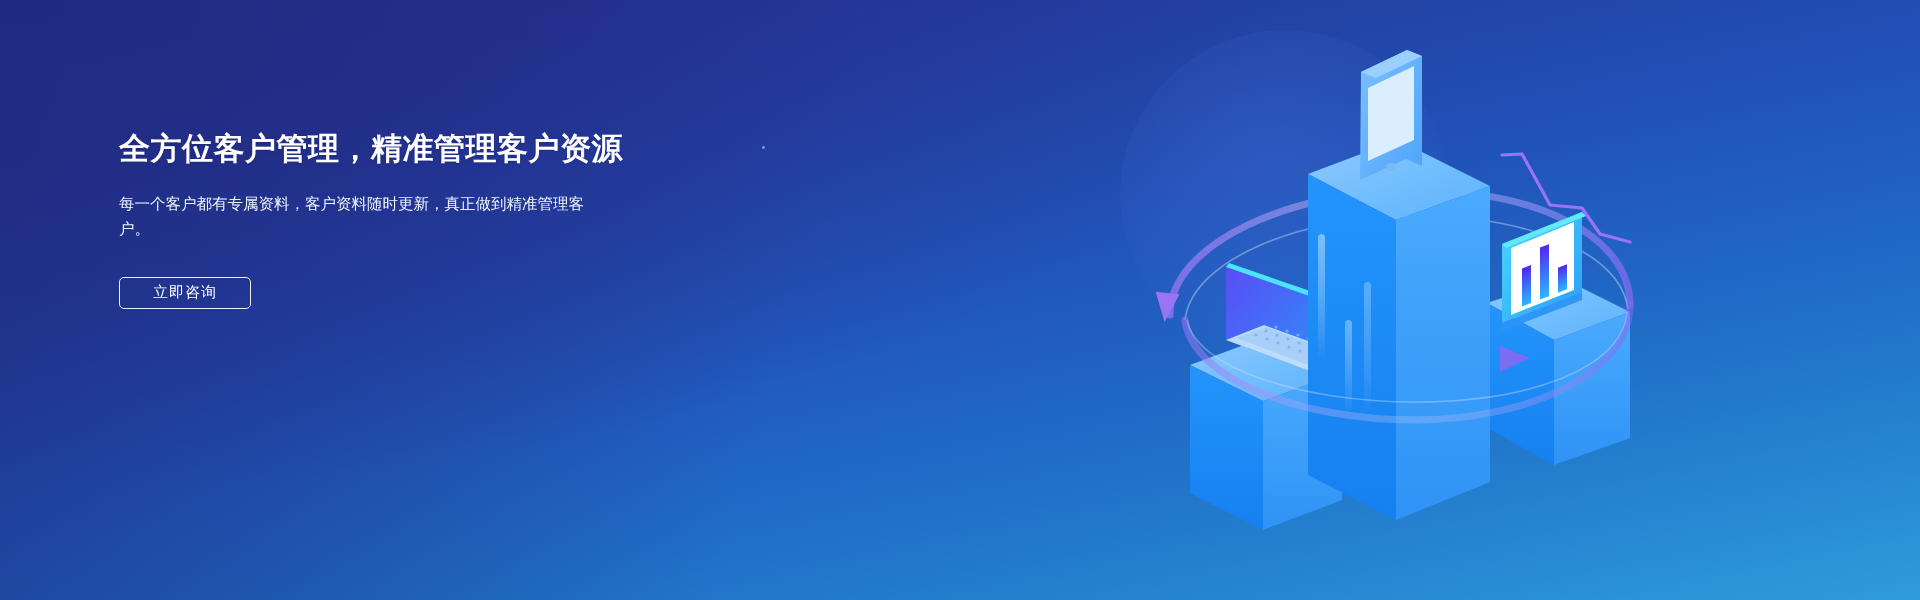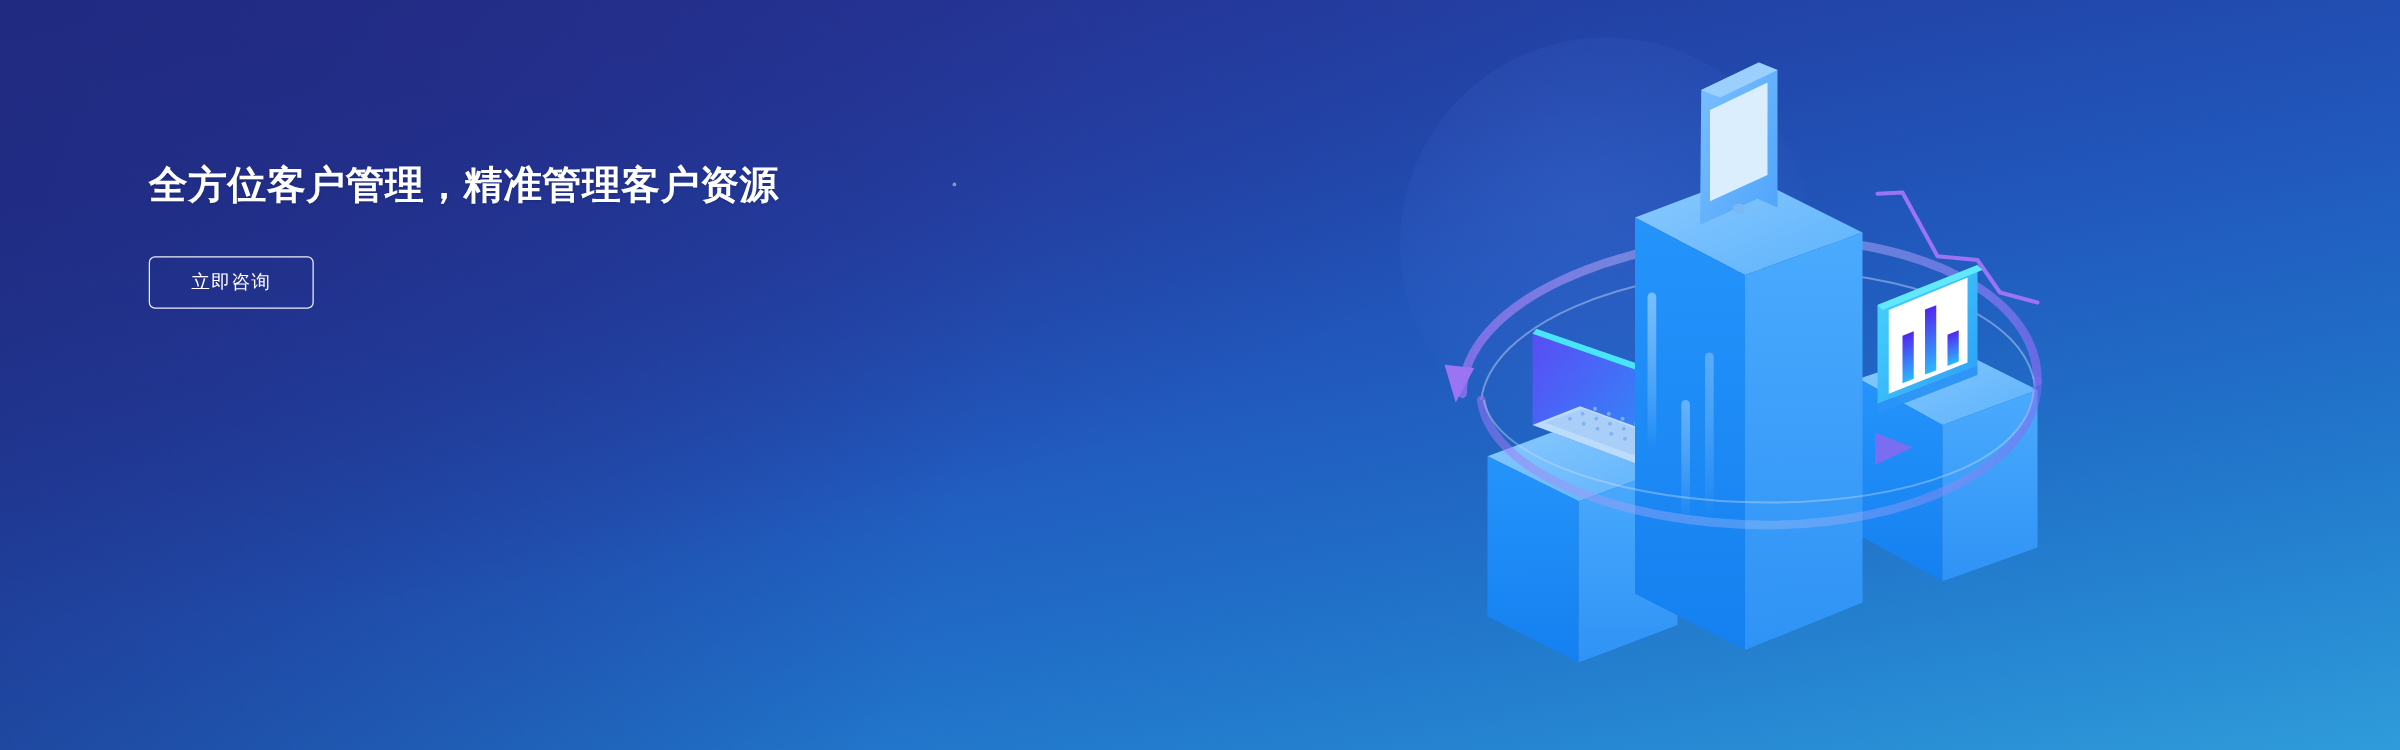--- a/index.html
+++ b/index.html
@@ -52,21 +52,21 @@
     white-space:nowrap;
   }
   .subcopy{
     margin-top:22px;
     font-size:15.5px; color:#eef4fd; line-height:1.62;
     width:480px;
   }
   .cta{
     margin-top:34px;
     display:inline-flex; align-items:center; justify-content:center;
-    width:132px; height:42px;
+    width:132px; height:32px;
     border:1px solid rgba(255,255,255,.92);
     border-radius:5px;
     color:#ffffff; font-size:15px; letter-spacing:1px;
     background:transparent; cursor:pointer;
     font-family:inherit;
   }
 
   
   .art{ position:absolute; left:1130px; top:20px; width:560px; height:560px; }
   .art svg{ display:block; }
@@ -74,20 +74,21 @@
 </head>
 <body>
 
 <div class="banner">
 
   <div class="bg-glow"></div>
   <div class="tiny-dot"></div>
 
   <div class="copy">
     <div class="headline">全方位客户管理，精准管理客户资源</div>
+    <div class="subcopy">每一个客户都有专属资料，客户资料随时更新，真正做到精准管理客户。</div>
     <button class="cta">立即咨询</button>
   </div>
 
   <div class="art">
     <svg width="560" height="560" viewBox="0 0 560 560" xmlns="http://www.w3.org/2000/svg">
       <defs>
         <linearGradient id="pFront" x1="0" y1="0" x2="0" y2="1">
           <stop offset="0" stop-color="#2494fb"></stop>
           <stop offset="1" stop-color="#1580f0"></stop>
         </linearGradient>

